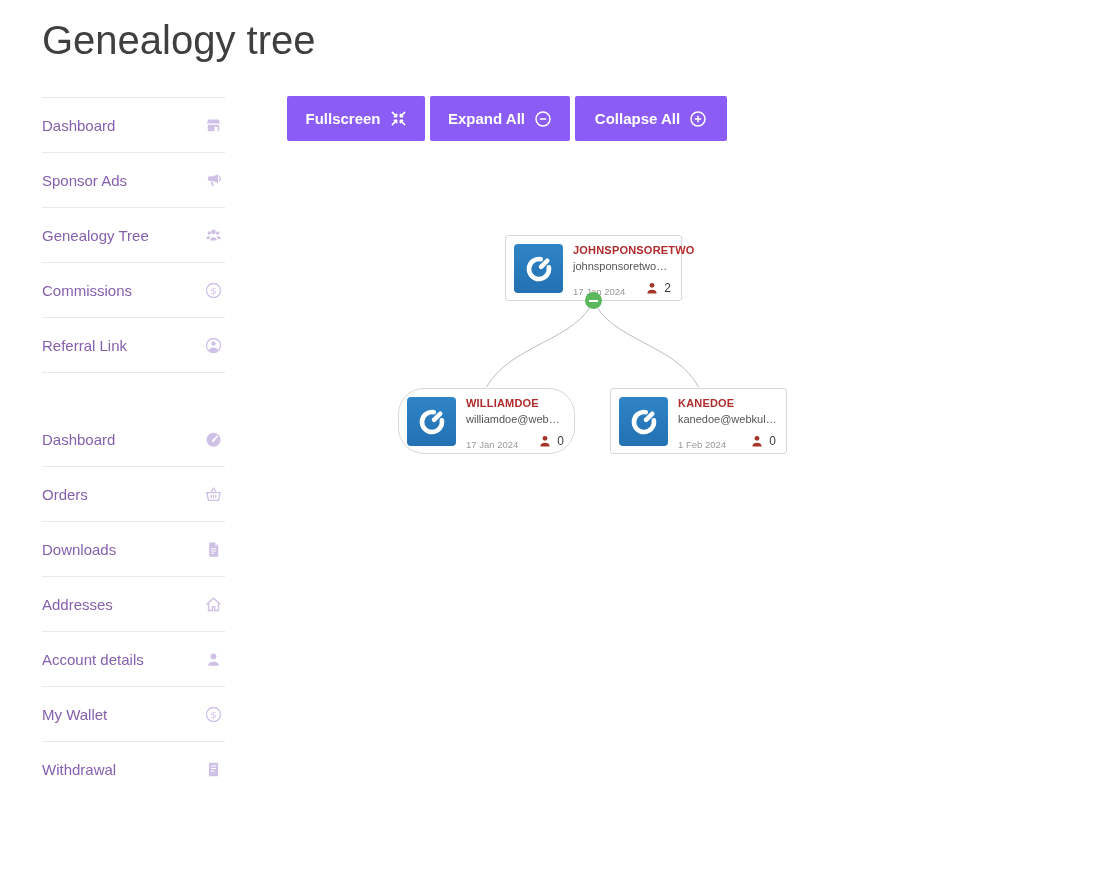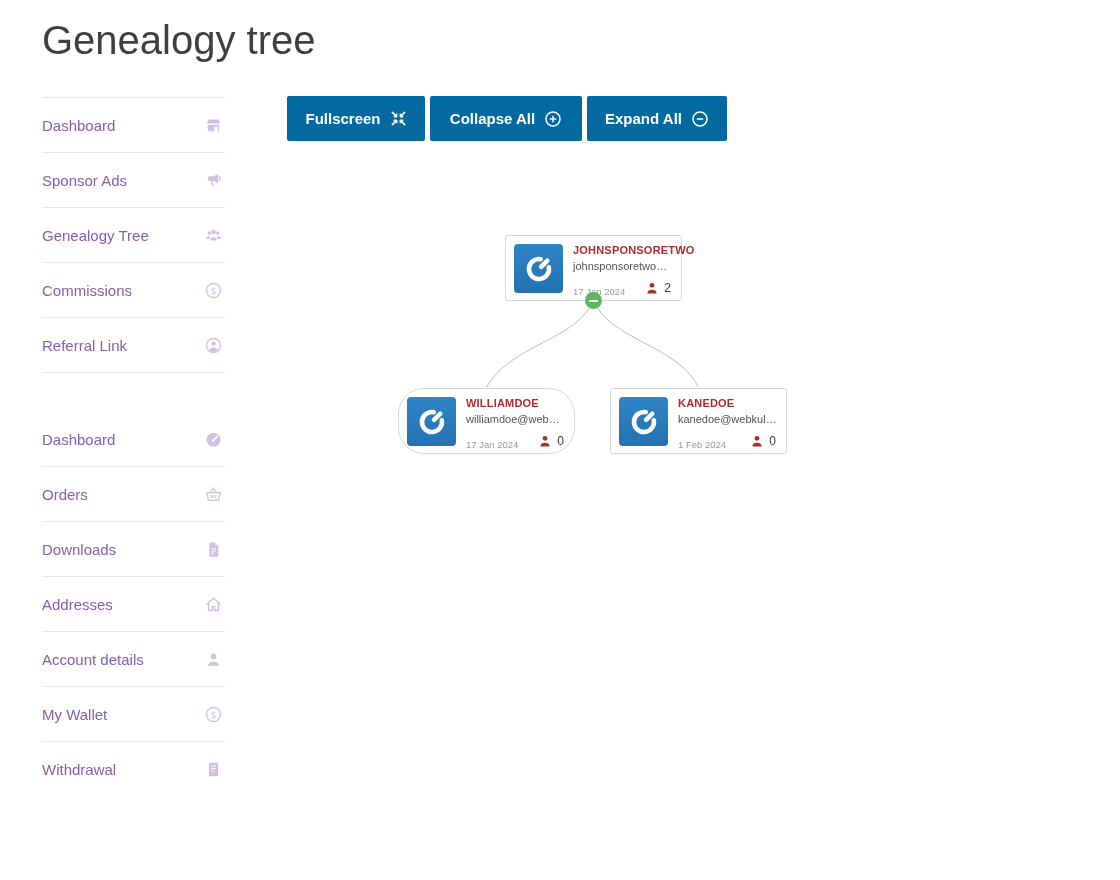--- a/index.html
+++ b/index.html
@@ -16,21 +16,21 @@
   .nav-primary{border-top:1px solid #e6e6e6;}
   .nav-secondary{margin-top:39px;}
   .nav li{height:54px;display:flex;align-items:center;justify-content:space-between;
     border-bottom:1px solid #e9e9e9;cursor:pointer;}
   .nav .label{font-size:15px;color:#8560ad;}
   .nav .icon{width:20px;height:20px;display:flex;align-items:center;justify-content:center;margin-right:2px;}
   .nav .icon svg{width:19px;height:19px;}
 
   
   .toolbar{position:absolute;left:287px;top:96px;display:flex;}
-  .btn{height:45px;border:none;background:#0369a1;color:#fff;display:inline-flex;
+  .btn{height:45px;border:none;background:#8b5cf6;color:#fff;display:inline-flex;
     align-items:center;justify-content:center;gap:9px;font-family:inherit;
     font-size:15px;font-weight:bold;padding:0 17px;margin-right:5px;border-radius:2px;cursor:pointer;}
   .btn svg{display:block;}
   .btn-fullscreen{min-width:138px;box-sizing:border-box;}
   .btn-expand{min-width:140px;box-sizing:border-box;}
   .btn-collapse{min-width:152px;box-sizing:border-box;}
 
   
   .connectors{position:absolute;left:0;top:0;pointer-events:none;}
   .node{position:absolute;width:177px;height:66px;background:#fff;border:1px solid #d8d8d8;
@@ -198,38 +198,38 @@
       <span>Fullscreen</span>
       <span>
         <svg width="17" height="17" viewBox="0 0 18 18" fill="none" stroke="#fff" stroke-width="1.7" stroke-linecap="round" stroke-linejoin="round">
           <path d="M7 4.6 V7 H4.6 M7 7 L2.5 2.5"></path>
           <path d="M11 4.6 V7 H13.4 M11 7 L15.5 2.5"></path>
           <path d="M7 13.4 V11 H4.6 M7 11 L2.5 15.5"></path>
           <path d="M11 13.4 V11 H13.4 M11 11 L15.5 15.5"></path>
         </svg>
       </span>
     </button>
+    <button class="btn btn-expand">
+      <span>Expand All</span>
+      <span>
+        <svg width="18" height="18" viewBox="0 0 18 18" fill="none" stroke="#fff" stroke-width="1.5">
+          <circle cx="9" cy="9" r="7"></circle>
+            <path d="M5.8 9 h6.4"></path>
+        </svg>
+      </span>
+    </button>
     <button class="btn btn-collapse">
       <span>Collapse All</span>
       <span>
         <svg width="18" height="18" viewBox="0 0 18 18" fill="none" stroke="#fff" stroke-width="1.5">
           <circle cx="9" cy="9" r="7"></circle>
             <path d="M5.8 9 h6.4 M9 5.8 v6.4"></path>
         </svg>
       </span>
     </button>
-    <button class="btn btn-expand">
-      <span>Expand All</span>
-      <span>
-        <svg width="18" height="18" viewBox="0 0 18 18" fill="none" stroke="#fff" stroke-width="1.5">
-          <circle cx="9" cy="9" r="7"></circle>
-            <path d="M5.8 9 h6.4"></path>
-        </svg>
-      </span>
-    </button>
   </div>
 
   <svg class="connectors" width="1120" height="880">
     <path d="M 593.5 300 C 578 340, 511 344, 486.5 387" fill="none" stroke="#bdbdbd" stroke-width="1"></path>
     <path d="M 593.5 300 C 609 340, 676 344, 698.5 387" fill="none" stroke="#bdbdbd" stroke-width="1"></path>
   </svg>
 
   <div class="node node-root">
     <div class="avatar">
       <svg width="40" height="40" viewBox="0 0 48 48">

